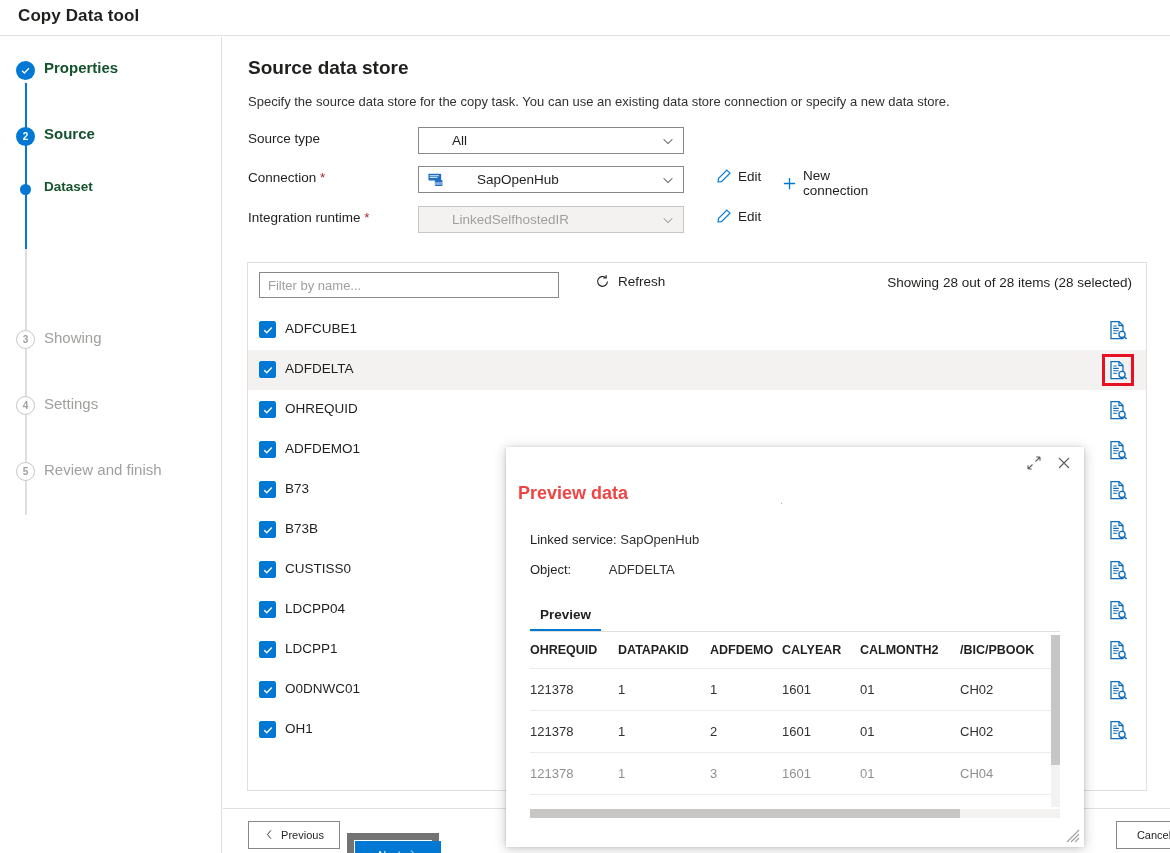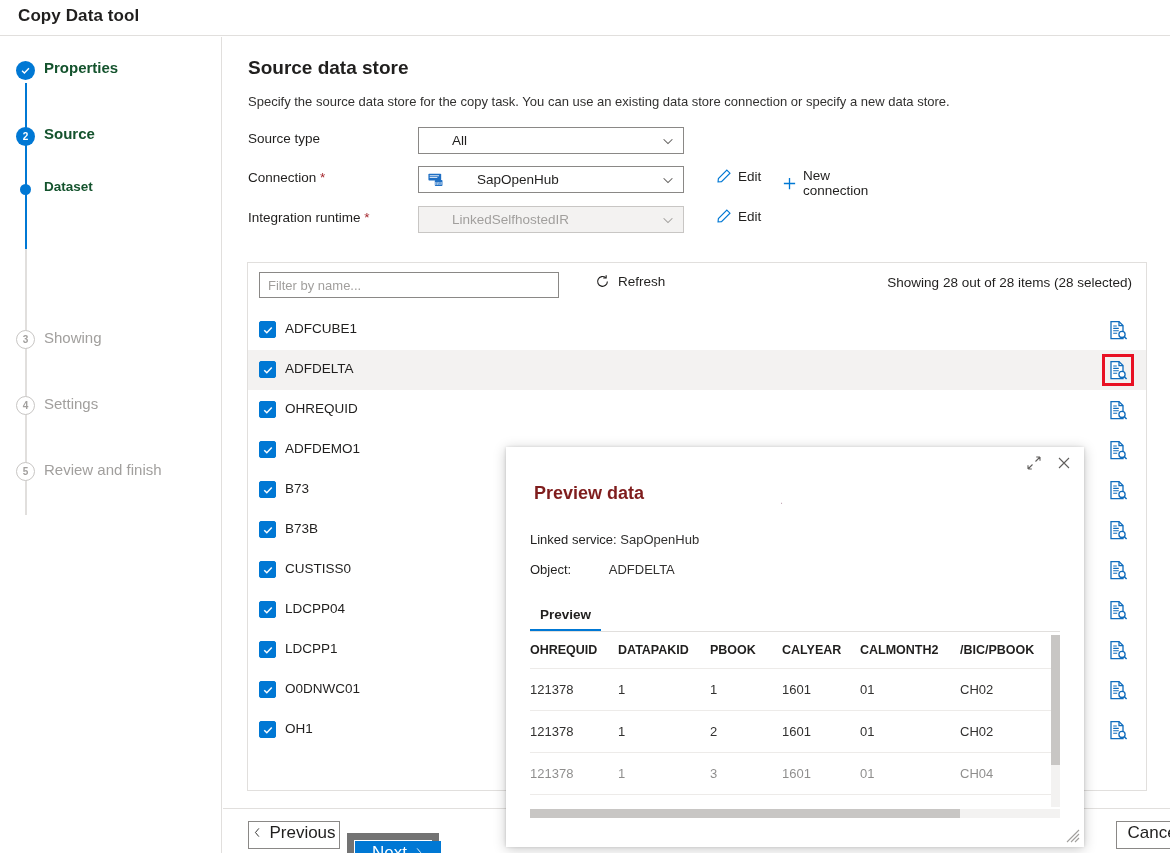--- a/index.html
+++ b/index.html
@@ -162,23 +162,23 @@
   }
 
   
   .footer {
     position: absolute; left: 223px; top: 808px;
     width: 947px; height: 45px;
     border-top: 1px solid #e1dfdd; background: #ffffff;
   }
   .btn {
     position: absolute; top: 12px; height: 28px;
-    font-size: 17px; border: 1px solid #8a8886;
+    font-size: 11px; border: 1px solid #8a8886;
     background: #ffffff; color: #201f1e; cursor: pointer;
-    display: flex; align-items: flex-start; justify-content: center; gap: 6px;
+    display: flex; align-items: center; justify-content: center; gap: 6px;
     font-family: "Liberation Sans", sans-serif;
   }
   .btn.primary {
     background: #0078d4; border-color: #0078d4; color: #ffffff;
   }
   .btn-wrap-hl {
     position: absolute; top: 24px;
     border: 7px solid #737373; padding: 1px;
   }
 
@@ -189,22 +189,22 @@
     background: #ffffff;
     box-shadow: 0 1.6px 12px rgba(0,0,0,0.22), 0 0.3px 3px rgba(0,0,0,0.16);
     z-index: 30;
   }
   .panel-hdr-icons {
     position: absolute; right: 12px; top: 8px;
     display: flex; align-items: center; gap: 14px;
   }
   .panel-hdr-icons .pi { width: 16px; height: 16px; color: #605e5c; cursor: pointer; }
   .panel-title {
-    position: absolute; left: 28px; top: 36px;
-    font-size: 18px; font-weight: 600; color: #7f1d1d;
+    position: absolute; left: 12px; top: 36px;
+    font-size: 18px; font-weight: 600; color: #ef4444;
   }
   .panel-dot {
     position: absolute; left: 274px; top: 47px;
     font-size: 11px; color: #c8aebb;
   }
   .meta {
     position: absolute; left: 24px;
     font-size: 13px; color: #201f1e; white-space: nowrap;
   }
   .meta .mv { color: #323130; }
@@ -661,21 +661,21 @@
         <span>Preview</span>
       </div>
     </div>
 
     <div class="tbl-wrap">
       <table class="ptable">
         <thead>
           <tr>
             <th style="width:88px">OHREQUID</th>
             <th style="width:92px">DATAPAKID</th>
-            <th style="width:72px">PBOOK</th>
+            <th style="width:72px">ADFDEMO</th>
             <th style="width:78px">CALYEAR</th>
             <th style="width:100px">CALMONTH2</th>
             <th style="width:94px">/BIC/PBOOK</th>
             <th>/BI</th>
           </tr>
         </thead>
         <tbody>
           <tr>
             <td>121378</td>
             <td>1</td>

